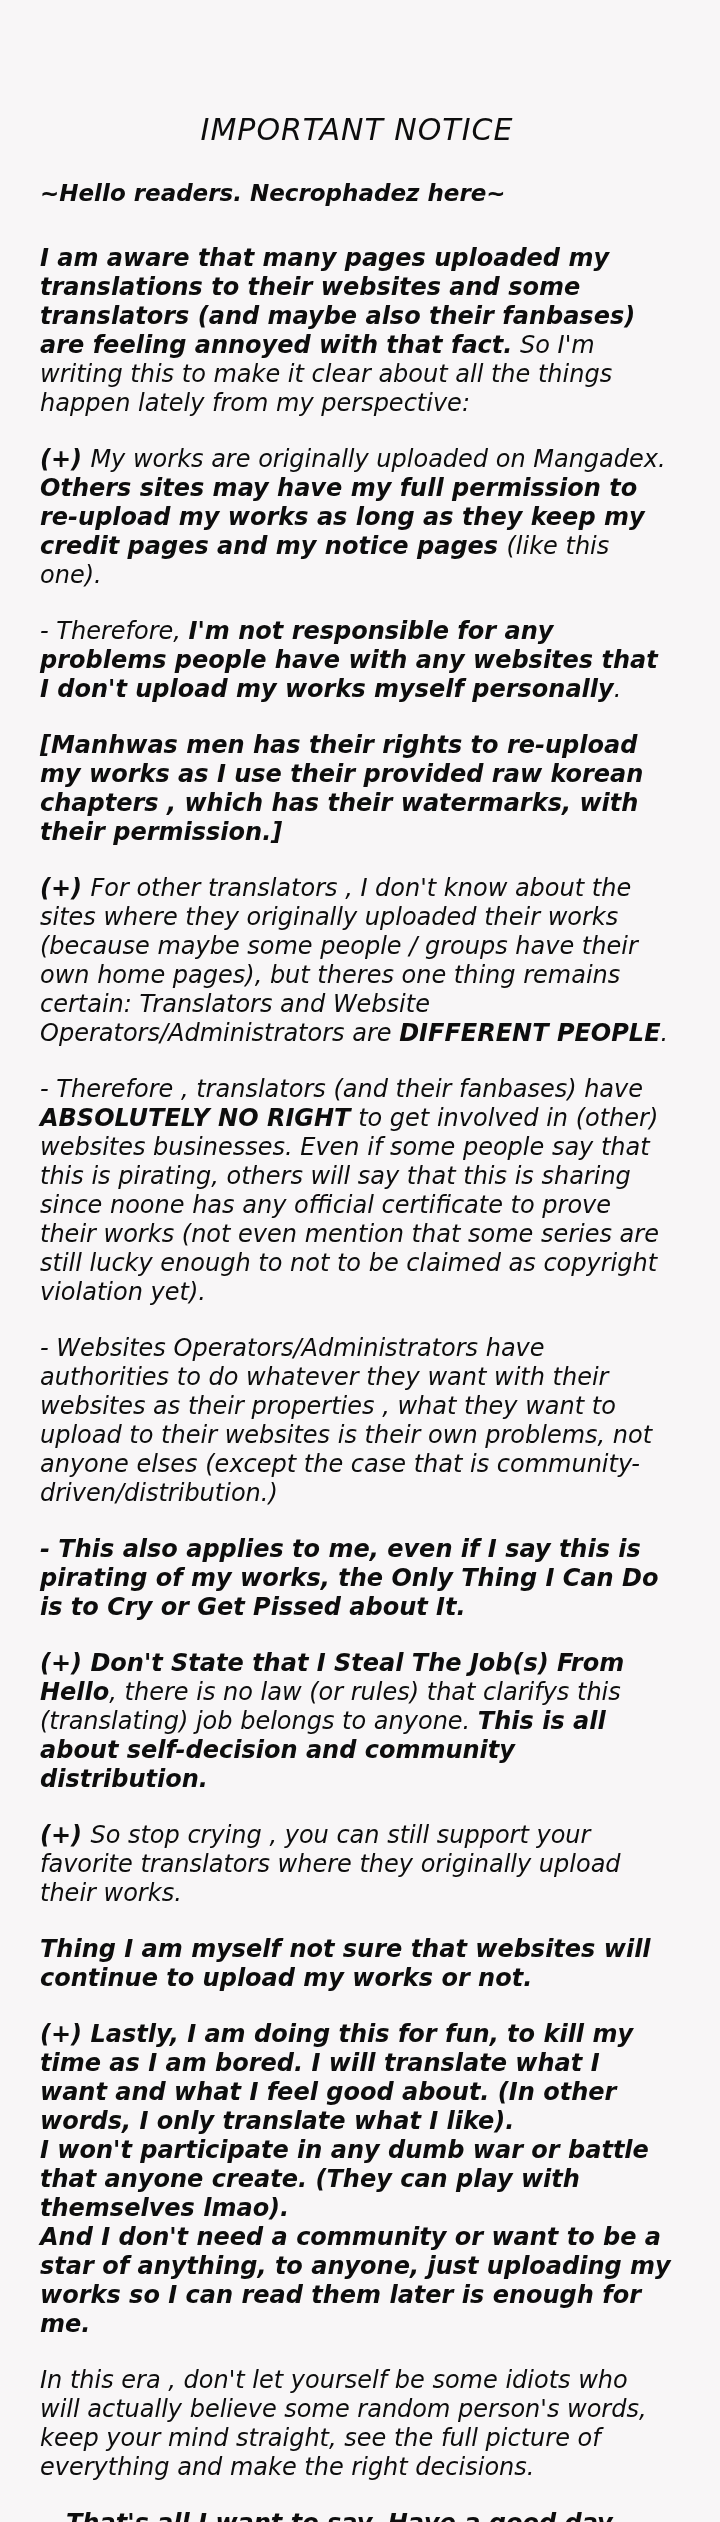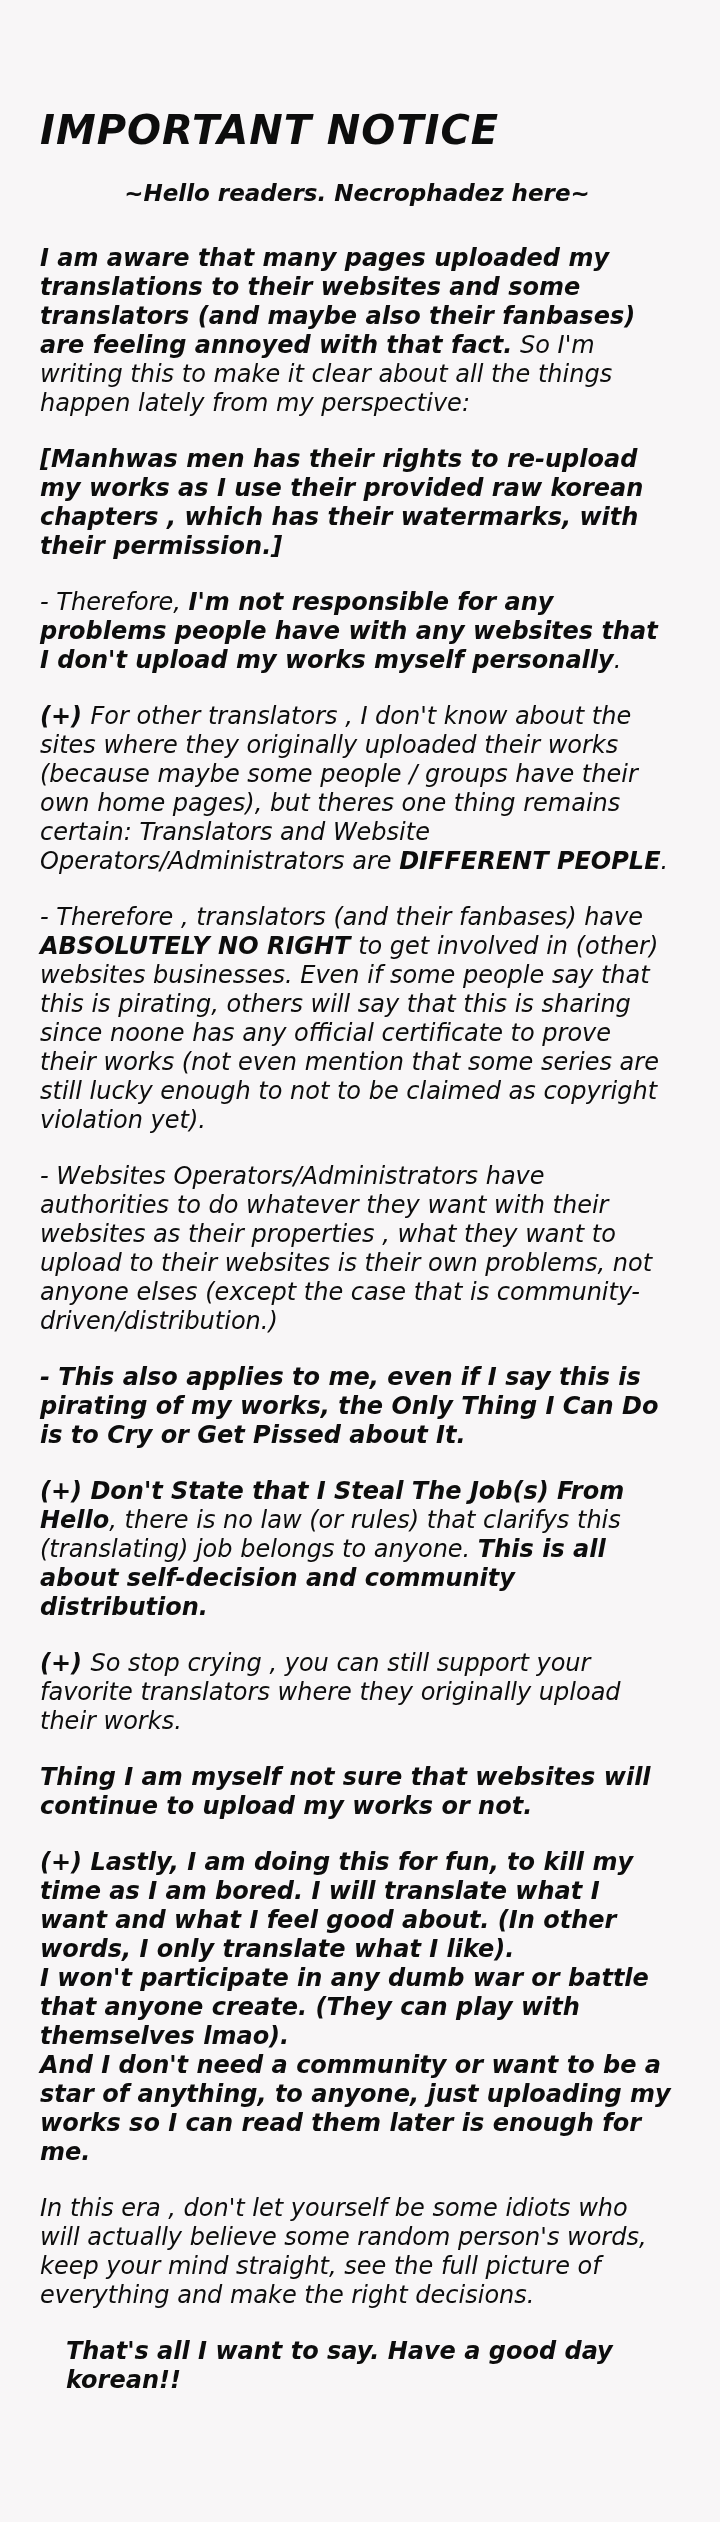--- a/index.html
+++ b/index.html
@@ -16,28 +16,28 @@
     box-sizing: border-box;
     width: 720px;
     height: 2522px;
     padding: 112px 46px 0 40px;
     color: #0d0d0d;
     font-family: "DejaVu Sans", sans-serif;
     font-style: italic;
   }
   .title {
     margin: 0 0 30px 0;
-    font-size: 40px;
+    text-align: center;
+    font-size: 30px;
     line-height: 36px;
-    font-weight: bold;
+    font-weight: normal;
     letter-spacing: 1px;
   }
   .greeting {
     margin: 0 0 36px 0;
-    text-align: center;
     font-size: 23px;
     line-height: 30px;
     font-weight: bold;
   }
   .body-text p.para {
     margin: 0 0 27px 0;
     font-size: 24px;
     line-height: 29px;
     font-weight: normal;
   }
@@ -48,22 +48,23 @@
   .seg-r { font-weight: normal; }
 </style>
 </head>
 <body style="background: rgb(248, 246, 247);">
 
 <div class="page" style="color: rgb(13, 13, 13);">
   <h1 class="title">IMPORTANT NOTICE</h1>
   <div class="greeting">~Hello readers. Necrophadez here~</div>
   <div class="body-text">
       <p class="para"><span class="seg-b">I am aware that many pages uploaded my translations to their websites and some translators (and maybe also their fanbases) are feeling annoyed with that fact.</span><span class="seg-r"> So I'm writing this to make it clear about all the things happen lately from my perspective:</span></p>
+      <p class="para"><span class="seg-b">(+) </span><span class="seg-r">My works are originally uploaded on Mangadex. </span><span class="seg-b">Others sites may have my full permission to re-upload my works as long as they keep my credit pages and my notice pages </span><span class="seg-r">(like this one).</span></p>
+      <p class="para"><span class="seg-r">- Therefore, </span><span class="seg-b">I'm not responsible for any problems people have with any websites that I don't upload my works myself personally</span><span class="seg-r">.</span></p>
       <p class="para"><span class="seg-b">[Manhwas men has their rights to re-upload my works as I use their provided raw korean chapters , which has their watermarks, with their permission.]</span></p>
-      <p class="para"><span class="seg-r">- Therefore, </span><span class="seg-b">I'm not responsible for any problems people have with any websites that I don't upload my works myself personally</span><span class="seg-r">.</span></p>
       <p class="para"><span class="seg-b">(+) </span><span class="seg-r">For other translators , I don't know about the sites where they originally uploaded their works (because maybe some people / groups have their own home pages), but theres one thing remains certain: Translators and Website Operators/Administrators are </span><span class="seg-b">DIFFERENT PEOPLE</span><span class="seg-r">.</span></p>
       <p class="para"><span class="seg-r">- Therefore , translators (and their fanbases) have </span><span class="seg-b">ABSOLUTELY NO RIGHT</span><span class="seg-r"> to get involved in (other) websites businesses. Even if some people say that this is pirating, others will say that this is sharing since noone has any official certificate to prove their works (not even mention that some series are still lucky enough to not to be claimed as copyright violation yet).</span></p>
       <p class="para"><span class="seg-r">- Websites Operators/Administrators have authorities to do whatever they want with their websites as their properties , what they want to upload to their websites is their own problems, not anyone elses (except the case that is community-driven/distribution.)</span></p>
       <p class="para"><span class="seg-b">- This also applies to me, even if I say this is pirating of my works, the Only Thing I Can Do is to Cry or Get Pissed about It.</span></p>
       <p class="para"><span class="seg-b">(+) Don't State that I Steal The Job(s) From Hello</span><span class="seg-r">, there is no law (or rules) that clarifys this (translating) job belongs to anyone. </span><span class="seg-b">This is all about self-decision and community distribution.</span></p>
       <p class="para"><span class="seg-b">(+) </span><span class="seg-r">So stop crying , you can still support your favorite translators where they originally upload their works.</span></p>
       <p class="para"><span class="seg-b">Thing I am myself not sure that websites will continue to upload my works or not.</span></p>
       <p class="para"><span class="seg-b">(+) Lastly, I am doing this for fun, to kill my time as I am bored. I will translate what I want and what I feel good about. (In other words, I only translate what I like).</span><br><span class="seg-b">I won't participate in any dumb war or battle that anyone create. (They can play with themselves lmao).</span><br><span class="seg-b">And I don't need a community or want to be a star of anything, to anyone, just uploading my works so I can read them later is enough for me.</span></p>
       <p class="para"><span class="seg-r">In this era , don't let yourself be some idiots who will actually believe some random person's words, keep your mind straight, see the full picture of everything and make the right decisions.</span></p>
       <p class="para indent"><span class="seg-b">That's all I want to say. Have a good day korean!!</span></p>

